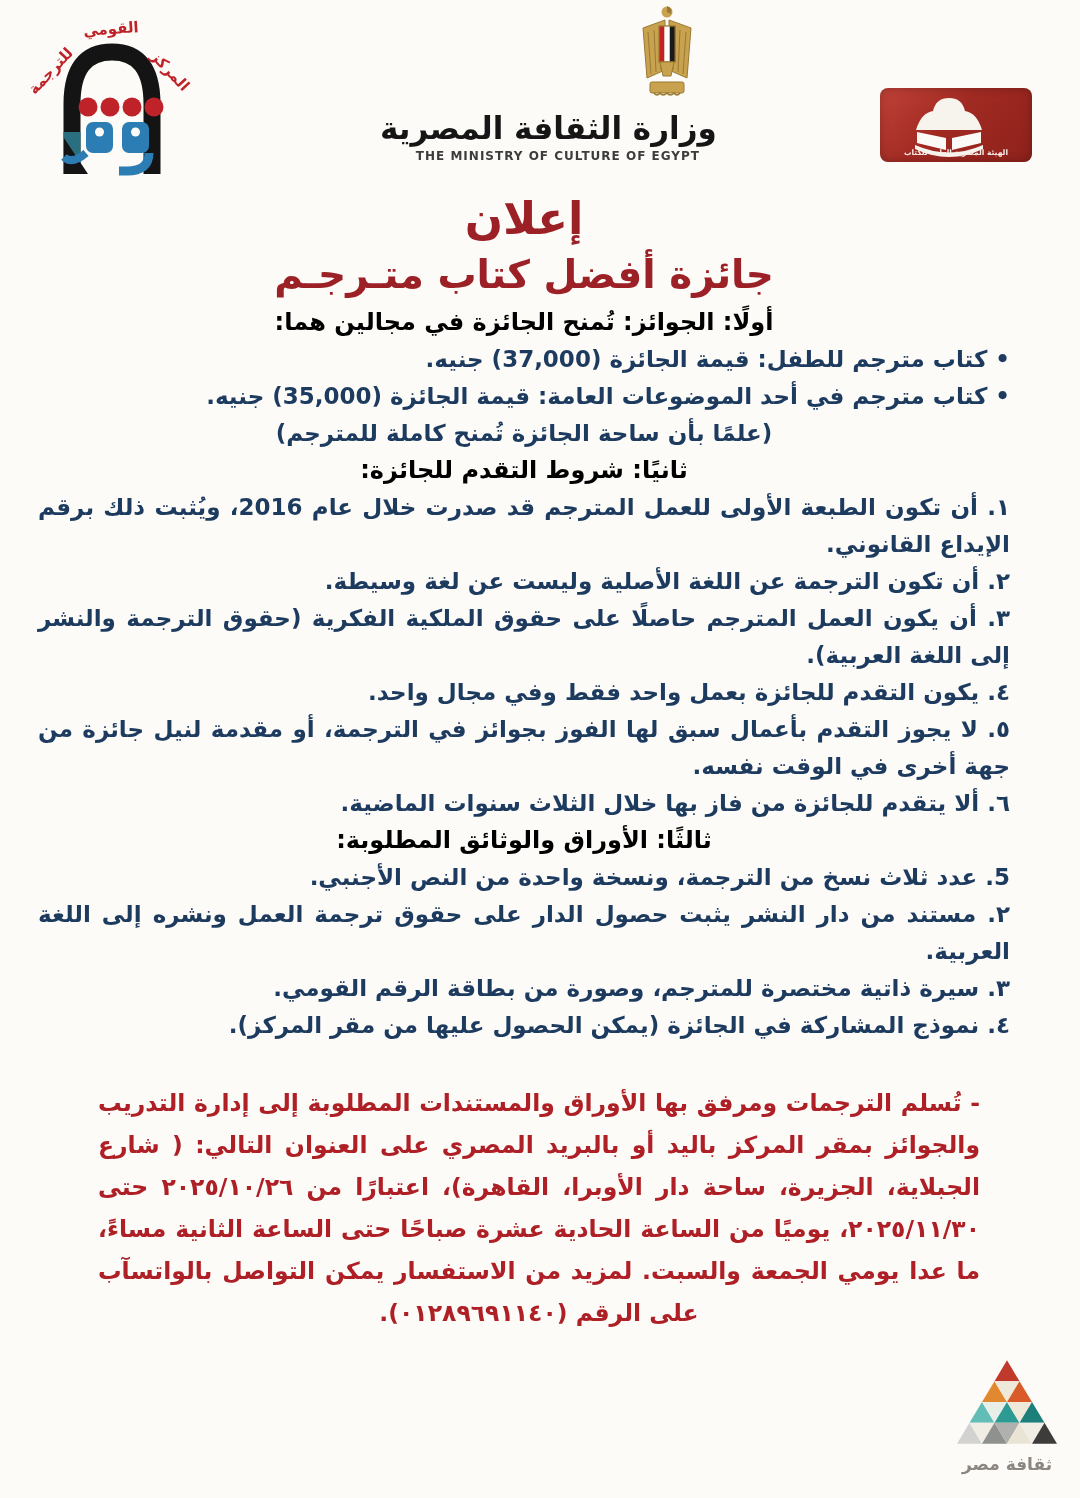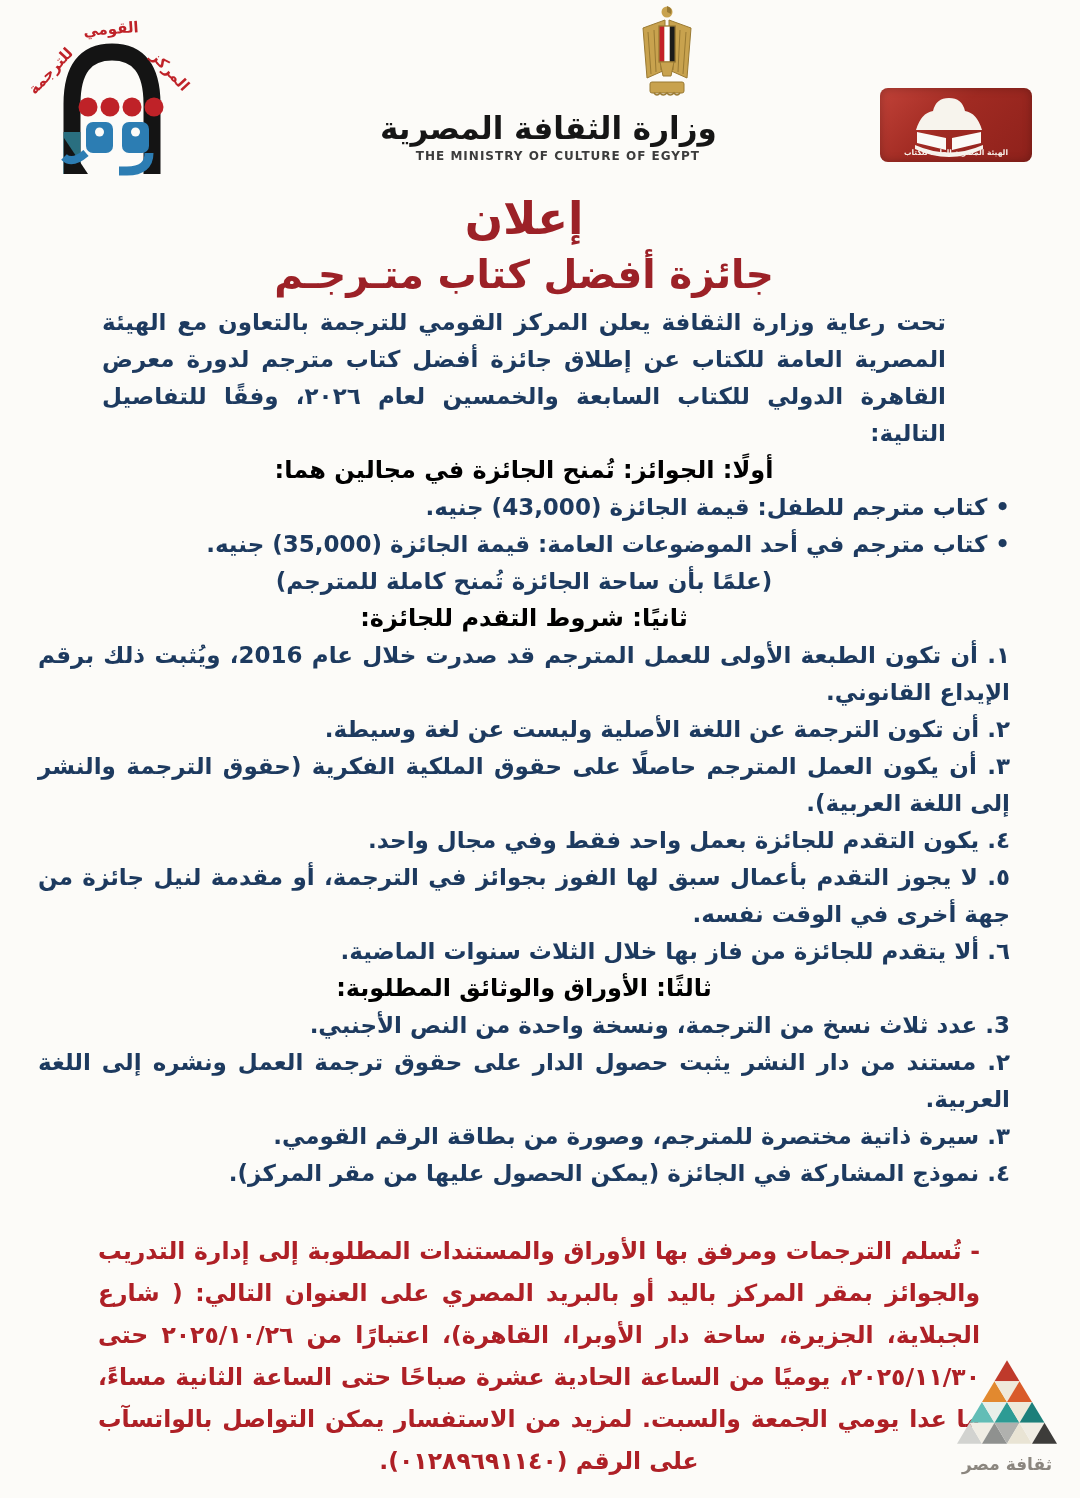--- a/index.html
+++ b/index.html
@@ -127,37 +127,36 @@
       </svg>
       <div class="gebo-caption">الهيئة المصرية العامة للكتاب</div>
     </div>
   </div>
 
   <div class="main">
 
     <h1 class="title-1">إعلان</h1>
     <h2 class="title-2">جائزة أفضل كتاب متـرجـم</h2>
 
-    <p class="intro">تحت رعاية وزارة الثقافة يعلن المركز القومي للترجمة بالتعاون مع الهيئة المصرية العامة للكتاب عن إطلاق جائزة أفضل كتاب مترجم لدورة معرض القاهرة الدولي للكتاب السابعة والخمسين لعام ٢٠٢٦، وفقًا للتفاصيل التالية:</p>
 
     <h3 class="sec-heading">أولًا: الجوائز: تُمنح الجائزة في مجالين هما:</h3>
-    <p class="item">• كتاب مترجم للطفل: قيمة الجائزة (43,000) جنيه.</p>
+    <p class="item">• كتاب مترجم للطفل: قيمة الجائزة (37,000) جنيه.</p>
     <p class="item">• كتاب مترجم في أحد الموضوعات العامة: قيمة الجائزة (35,000) جنيه.</p>
     <p class="note">(علمًا بأن ساحة الجائزة تُمنح كاملة للمترجم)</p>
 
     <h3 class="sec-heading">ثانيًا: شروط التقدم للجائزة:</h3>
     <p class="item">١. أن تكون الطبعة الأولى للعمل المترجم قد صدرت خلال عام 2016، ويُثبت ذلك برقم الإيداع القانوني.</p>
     <p class="item">٢. أن تكون الترجمة عن اللغة الأصلية وليست عن لغة وسيطة.</p>
     <p class="item">٣. أن يكون العمل المترجم حاصلًا على حقوق الملكية الفكرية (حقوق الترجمة والنشر إلى اللغة العربية).</p>
     <p class="item">٤. يكون التقدم للجائزة بعمل واحد فقط وفي مجال واحد.</p>
     <p class="item">٥. لا يجوز التقدم بأعمال سبق لها الفوز بجوائز في الترجمة، أو مقدمة لنيل جائزة من جهة أخرى في الوقت نفسه.</p>
     <p class="item">٦. ألا يتقدم للجائزة من فاز بها خلال الثلاث سنوات الماضية.</p>
 
     <h3 class="sec-heading">ثالثًا: الأوراق والوثائق المطلوبة:</h3>
-    <p class="item">3. عدد ثلاث نسخ من الترجمة، ونسخة واحدة من النص الأجنبي.</p>
+    <p class="item">5. عدد ثلاث نسخ من الترجمة، ونسخة واحدة من النص الأجنبي.</p>
     <p class="item">٢. مستند من دار النشر يثبت حصول الدار على حقوق ترجمة العمل ونشره إلى اللغة العربية.</p>
     <p class="item">٣. سيرة ذاتية مختصرة للمترجم، وصورة من بطاقة الرقم القومي.</p>
     <p class="item">٤. نموذج المشاركة في الجائزة (يمكن الحصول عليها من مقر المركز).</p>
 
     <p class="footer-note">- تُسلم الترجمات ومرفق بها الأوراق والمستندات المطلوبة إلى إدارة التدريب والجوائز بمقر المركز باليد أو بالبريد المصري على العنوان التالي: ( شارع الجبلاية، الجزيرة، ساحة دار الأوبرا، القاهرة)، اعتبارًا من ٢٠٢٥/١٠/٢٦ حتى ٢٠٢٥/١١/٣٠، يوميًا من الساعة الحادية عشرة صباحًا حتى الساعة الثانية مساءً، ما عدا يومي الجمعة والسبت. لمزيد من الاستفسار يمكن التواصل بالواتسآب على الرقم (٠١٢٨٩٦٩١١٤٠).</p>
   </div>
 
   <div class="bottom-logo">
     <svg width="100" height="86" viewBox="0 0 96 82">
 

